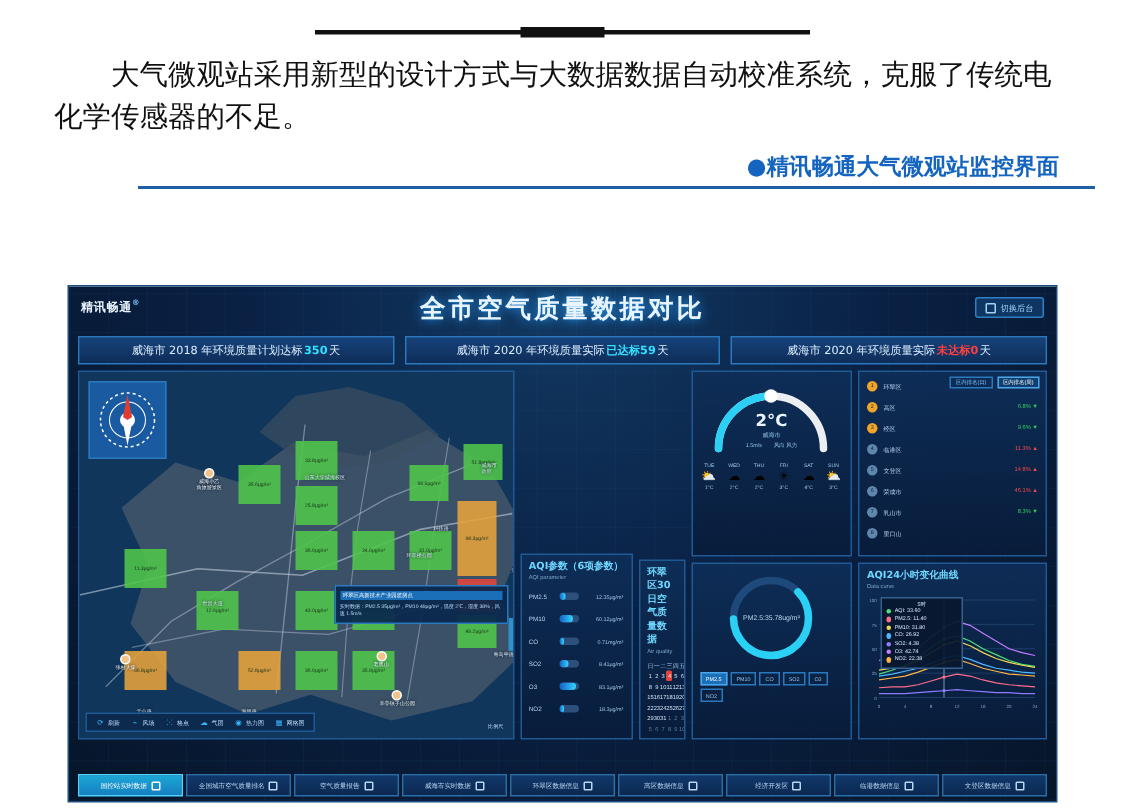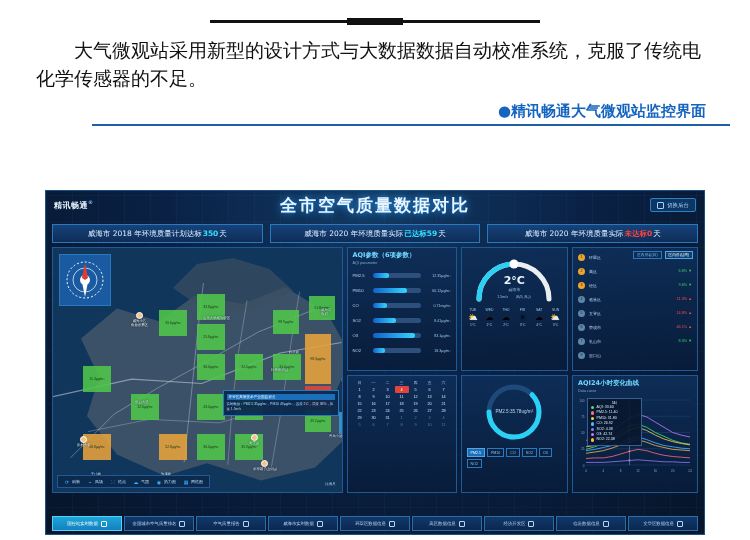--- a/index.html
+++ b/index.html
@@ -76,21 +76,21 @@
     color:#dceeff; font-size:7.5px; white-space:nowrap;
     font-family:"DejaVu Sans",sans-serif;
   }
 
   
   .dash-body {
     position:relative; display:flex; gap:4px;
     padding:4px 6px 0 6px; height:250px;
   }
   .col-map  { width:330px; position:relative; }
-  .col-mid  { width:125px; display:flex; flex-direction:column; gap:4px; }
+  .col-mid  { width:125px; display:flex; gap:4px;align-items:flex-end; }
   .col-mid2 { width:122px; display:flex; flex-direction:column; gap:4px; }
   .col-right{ flex:1; display:flex; flex-direction:column; gap:4px; }
 
   .panel {
     background:linear-gradient(180deg, rgba(14,46,88,.92), rgba(8,28,58,.92));
     border:1px solid #1f5a96; position:relative; overflow:hidden;
   }
   .panel-hd { padding:3px 5px 1px 5px; }
   .panel-hd .t1 { color:#6fd8ff; font-size:6.5px; font-weight:bold; font-family:"DejaVu Sans",sans-serif; }
   .panel-hd .t2 { color:#7fa8cf; font-size:3.8px; margin-top:1px; font-family:"Liberation Sans",sans-serif; }
@@ -425,20 +425,24 @@
             <div class="aqi-row">
               <div class="nm">NO2</div>
               <div class="track">
                 <div class="fill" style="width: 26%;"></div>
               </div>
               <div class="vl">18.3μg/m³</div>
             </div>
           </div>
       </div>
       <div class="panel" style="flex:1">
+        <div class="panel-hd">
+          <div class="t1">环翠区30日空气质量数据</div>
+          <div class="t2">Air quality</div>
+        </div>
         <div class="cal">
           <table>
               <thead>
                 <tr id="cal-head">
                   <th>日</th>
                   <th>一</th>
                   <th>二</th>
                   <th>三</th>
                   <th>四</th>
                   <th>五</th>

